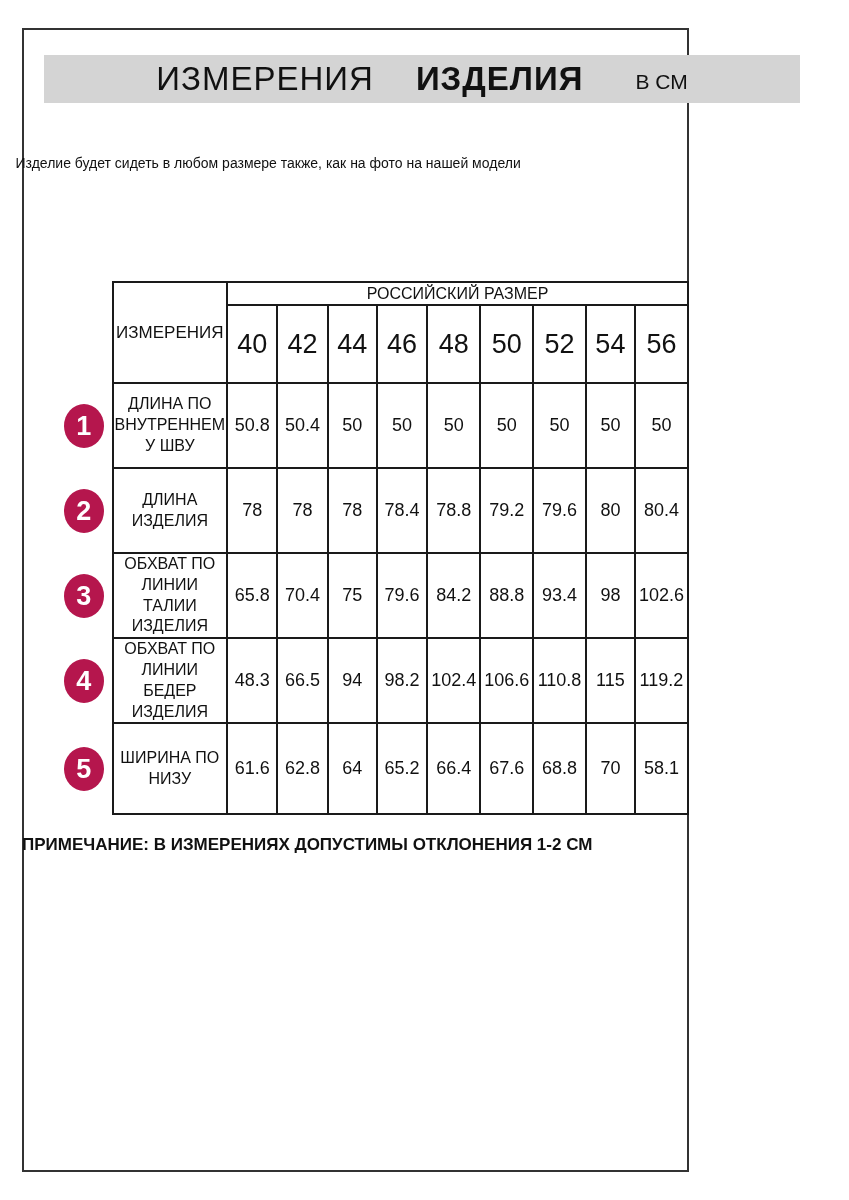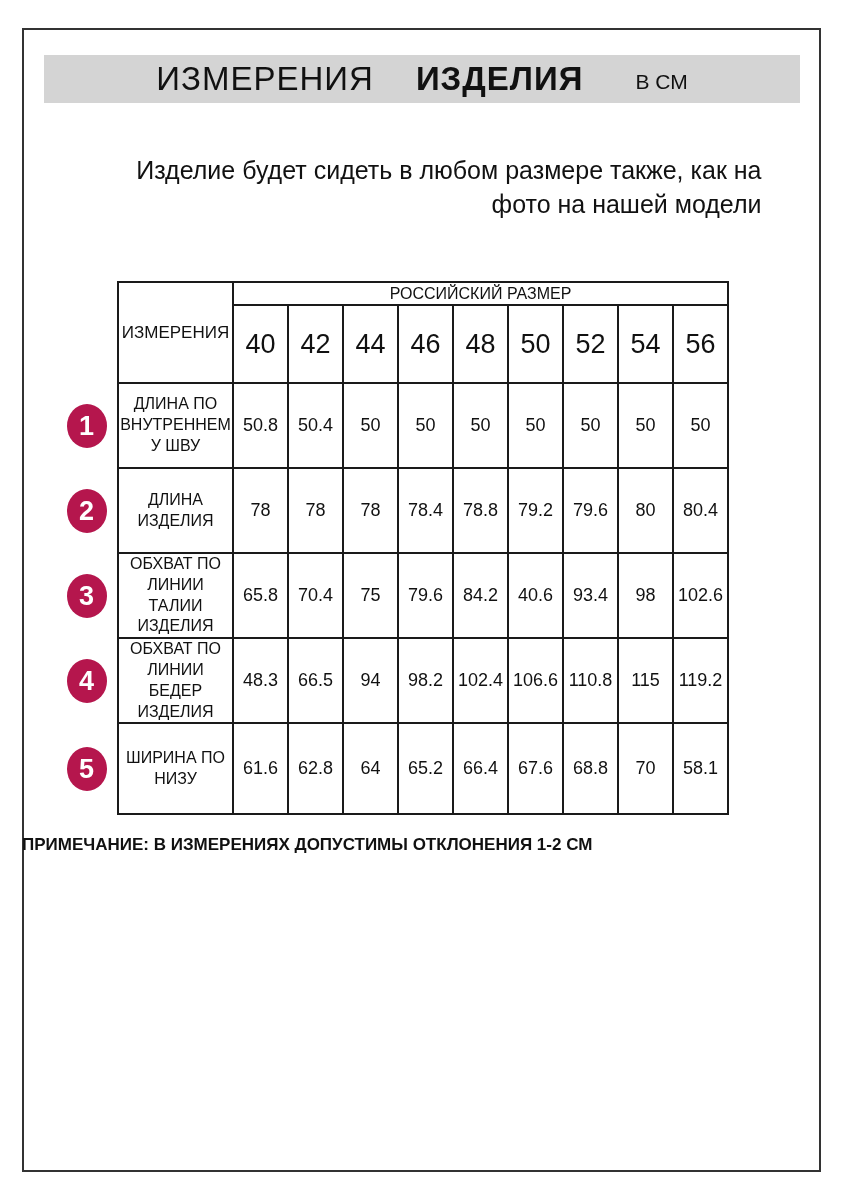--- a/index.html
+++ b/index.html
@@ -11,21 +11,21 @@
     width: 849px;
     height: 1200px;
     position: relative;
     font-family: "Liberation Sans", sans-serif;
     color: #111111;
   }
   .frame {
     position: absolute;
     left: 22px;
     top: 28px;
-    width: 799px;
+    width: 667px;
     height: 1144px;
     border: 2px solid #333333;
     box-sizing: border-box;
   }
   .title-band {
     position: absolute;
     left: 22px;
     top: 27px;
     width: 756px;
     height: 48px;
@@ -59,22 +59,22 @@
     width: 100%;
     text-align: center;
     font-size: 24px;
   }
   .subtitle {
     position: absolute;
     left: 50%;
     transform: translateX(-50%);
     top: 126px;
     width: 680px;
-    text-align: right;
-    font-size: 25px;
+    text-align: left;
+    font-size: 14px;
     line-height: 1.35;
   }
   .size-table-wrap {
     position: absolute;
     left: 34px;
     top: 253px;
   }
   table.size-table {
     border-collapse: collapse;
     table-layout: fixed;
@@ -221,21 +221,21 @@
           <tr>
             <td class="badge-cell"><span class="badge" style="background: rgb(181, 22, 77);">3</span></td>
             <td class="label-cell">ОБХВАТ ПО
 ЛИНИИ ТАЛИИ
 ИЗДЕЛИЯ</td>
             <td class="value-cell">65.8</td>
             <td class="value-cell">70.4</td>
             <td class="value-cell">75</td>
             <td class="value-cell">79.6</td>
             <td class="value-cell">84.2</td>
-            <td class="value-cell">40.6</td>
+            <td class="value-cell">88.8</td>
             <td class="value-cell">93.4</td>
             <td class="value-cell">98</td>
             <td class="value-cell">102.6</td>
           </tr>
           <tr>
             <td class="badge-cell"><span class="badge" style="background: rgb(181, 22, 77);">4</span></td>
             <td class="label-cell">ОБХВАТ ПО
 ЛИНИИ БЕДЕР
 ИЗДЕЛИЯ</td>
             <td class="value-cell">48.3</td>

